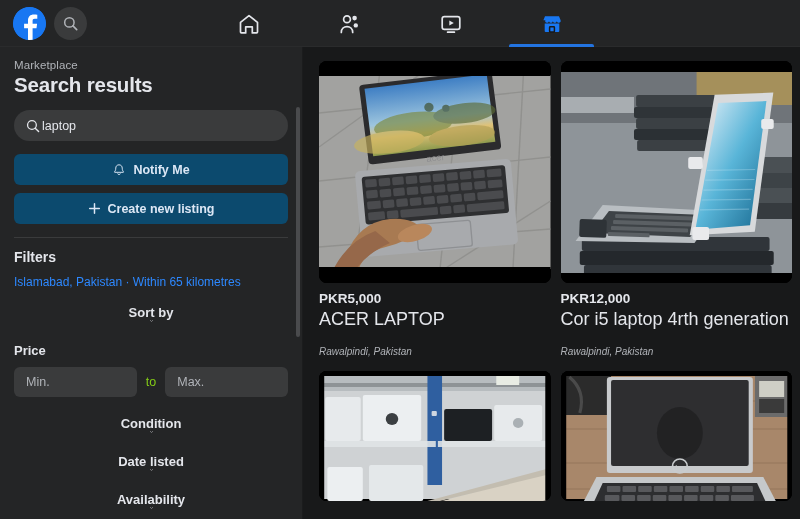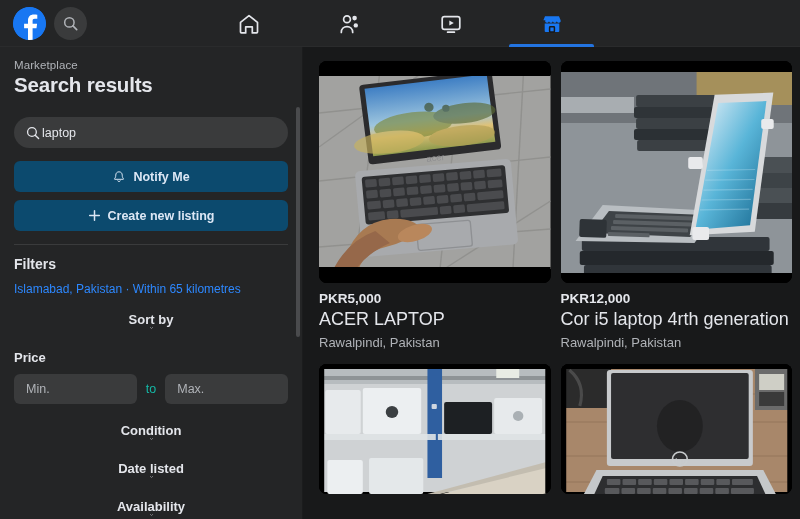--- a/index.html
+++ b/index.html
@@ -54,21 +54,21 @@
   
   .sidebar {
     width: 303px; flex: 0 0 303px;
     background: #242526;
     padding: 12px 14px 0 14px;
     position: relative;
     overflow: hidden;
     border-right: 1px solid #1b1c1d;
   }
   .crumb { font-size: 11.5px; color: #b0b3b8; margin-bottom: 2px; letter-spacing: .1px; }
-  .page-title { font-size: 20.5px; font-weight: 700; color: #e4e6eb; letter-spacing: -.2px; margin-bottom: 20px; }
+  .page-title { font-size: 20.5px; font-weight: 700; color: #e4e6eb; letter-spacing: -.2px; margin-bottom: 13px; }
 
   .search-field {
     height: 31px; border-radius: 16px; background: #3a3b3c;
     display: flex; align-items: center; gap: 2px; padding: 0 12px;
     margin-bottom: 13px;
   }
   .search-field .val { font-size: 12.5px; color: #e4e6eb; }
 
   .pill-btn {
     height: 31px; border-radius: 6px; background: #0c4a6e;
@@ -89,21 +89,21 @@
   }
   .filter-row .lbl { font-size: 13px; font-weight: 700; color: #e4e6eb; }
 
   .price-label { font-size: 13px; font-weight: 700; color: #e4e6eb; margin-bottom: 9px; }
   .price-row { display: flex; align-items: center; gap: 9px; margin-bottom: 19px; }
   .price-input {
     height: 30px; flex: 1 1 0; border-radius: 6px; background: #3a3b3c;
     display: flex; align-items: center; padding: 9px 12px;
     font-size: 12.5px; color: #b0b3b8;
   }
-  .to-lbl { font-size: 12.5px; color: #14b8a6; }
+  .to-lbl { font-size: 12.5px; color: #84cc16; }
 
   .side-scrollbar {
     position: absolute; right: 2px; top: 60px;
     width: 4px; height: 230px; border-radius: 3px; background: #4a4b4d;
   }
 
   
   .results {
     flex: 1 1 auto; background: #18191a;
     padding: 14px 8px 0 16px;
@@ -112,21 +112,21 @@
   .grid { display: grid; grid-template-columns: 1fr 1fr; gap: 14px 10px; }
   .card { width: 100%; }
   .card-img {
     width: 100%; height: 222px; border-radius: 8px; overflow: hidden;
     background: #000; position: relative;
   }
   .card-img.short { height: 130px; }
   .card-img svg { display:block; width:100%; height:100%; }
   .card-price { font-size: 13.5px; font-weight: 700; color: #e4e6eb; margin-top: 8px; }
   .card-name { font-size: 18px; color: #e4e6eb; margin-top: 3px; }
-  .card-loc { font-size: 13px; color: #b0b3b8; margin-top: 5px; }
+  .card-loc { font-size: 10px; color: #b0b3b8; margin-top: 16px; font-style: italic; }
 </style>
 </head>
 <body>
 
 <div class="app">
 
   <div class="topbar">
     <div class="topbar-left">
       <div class="fb-logo">
         <svg viewBox="0 0 33 33" width="33" height="33" aria-hidden="true">

